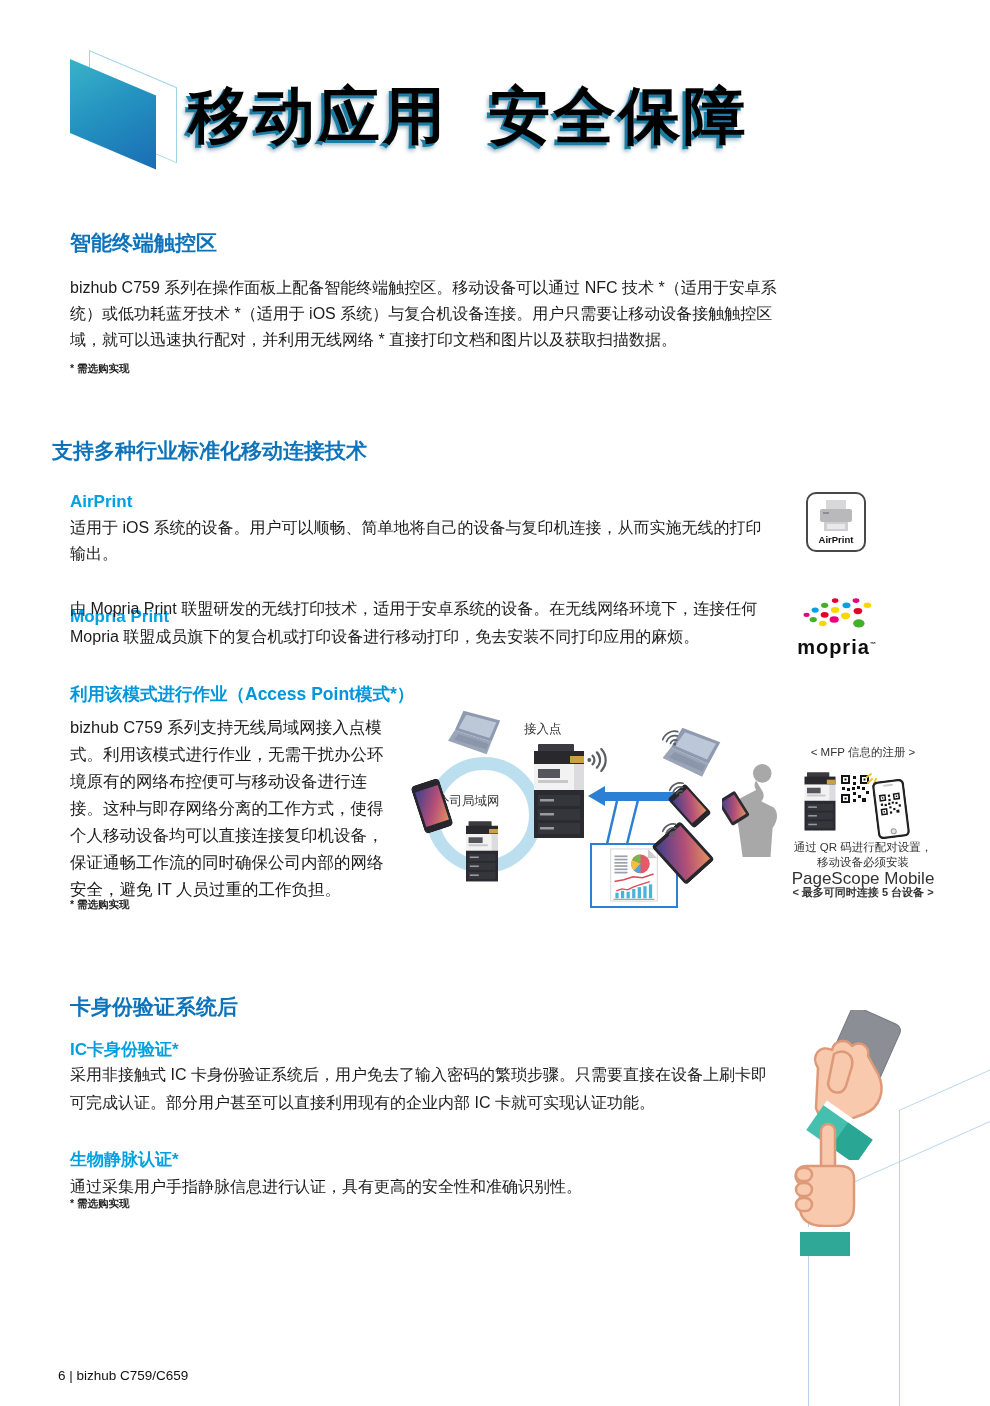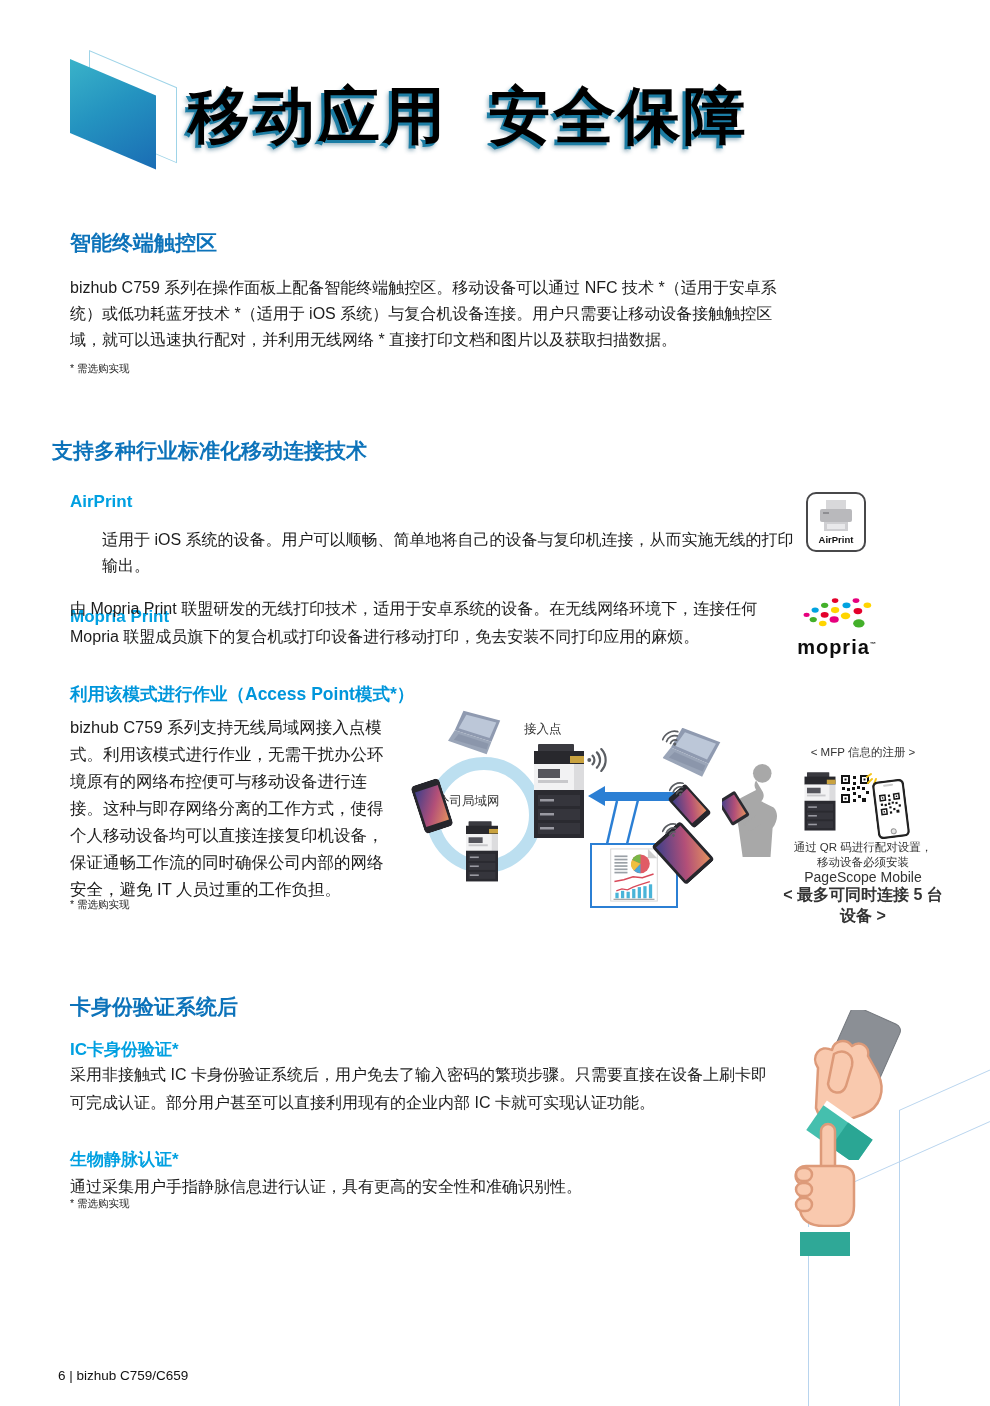--- a/index.html
+++ b/index.html
@@ -14,27 +14,27 @@
   .logo-fill{left:70px;top:59px;width:86px;height:74px;
     background:linear-gradient(135deg,#3ab3c9 0%,#2493c0 45%,#1a6cb4 100%);
     transform:skewY(23deg);transform-origin:0 0;}
   .page-title{left:188px;top:74px;font-size:62px;font-weight:bold;color:#000;
     letter-spacing:3px;white-space:pre;
     text-shadow:-3px 3px 0 #1c7da4,-4px 5px 4px rgba(15,80,110,.45);}
   
   .sec-head{font-size:21px;font-weight:bold;color:#0d73ba;}
   .sub-head{font-size:17px;font-weight:bold;color:#00a0e1;}
   .body-text{font-size:16px;line-height:26px;color:#1c1c1c;}
-  .footnote{font-size:10.5px;font-weight:normal;color:#222;}
+  .footnote{font-size:10.5px;font-weight:bold;color:#222;}
   .s1-head{left:70px;top:229px;}
   .s1-body{left:70px;top:275px;width:716px;}
   .s1-foot{left:70px;top:362px;}
   .s2-head{left:52px;top:437px;}
   .airprint-head{left:70px;top:492px;}
-  .airprint-body{left:70px;top:527px;width:700px;margin-left:32px;}
+  .airprint-body{left:70px;top:515px;width:700px;}
   .mopria-head{left:70px;top:571px;margin-top:36px;}
   .mopria-body{left:70px;top:595px;width:716px;line-height:28px;}
   .ap-head{left:70px;top:682px;font-size:17.5px;font-weight:bold;color:#0096db;}
   .ap-body{left:70px;top:714px;width:322px;line-height:27px;font-size:16.5px;}
   .ap-foot{left:70px;top:898px;}
   .s3-head{left:70px;top:993px;}
   .ic-head{left:70px;top:1038px;}
   .ic-body{left:70px;top:1061px;width:706px;line-height:28px;}
   .vein-head{left:70px;top:1148px;}
   .vein-body{left:70px;top:1174px;width:700px;}
@@ -55,22 +55,22 @@
   .ap-label{left:524px;top:721px;width:70px;text-align:left;font-size:12.5px;color:#333;}
   .arrow-shaft{left:604px;top:792px;width:74px;height:9px;background:#2b7fd4;}
   .arrow-head{left:588px;top:786px;width:0;height:0;border-right:17px solid #2b7fd4;
     border-top:10.5px solid transparent;border-bottom:10.5px solid transparent;}
   .doc-box{left:590px;top:843px;width:88px;height:65px;border:2.5px solid #2b7fd4;
     box-sizing:border-box;background:#fff;}
   .qr-panel-title{left:793px;top:745px;width:140px;text-align:center;font-size:11.5px;color:#333;}
   .qr-panel-line{width:160px;text-align:center;font-size:11.5px;color:#333;left:783px;}
   .qr-line1{top:840px;}
   .qr-line2{top:855px;}
-  .qr-line3{top:869px;font-size:14px;}
-  .qr-note{top:885px;font-weight:bold;font-size:16px;}
+  .qr-line3{top:869px;font-size:17px;}
+  .qr-note{top:885px;font-weight:bold;font-size:11px;}
   
   .deco-a{left:899px;top:1110px;width:330px;height:430px;border:1px solid #b8d4ee;
     transform:skewY(-24deg);transform-origin:0 0;}
   .deco-b{left:808px;top:1202px;width:430px;height:430px;border:1px solid #b8d4ee;
     transform:skewY(-24deg);transform-origin:0 0;}
 </style>
 </head>
 <body>
 
 <svg width="0" height="0" style="position:absolute" aria-hidden="true">

